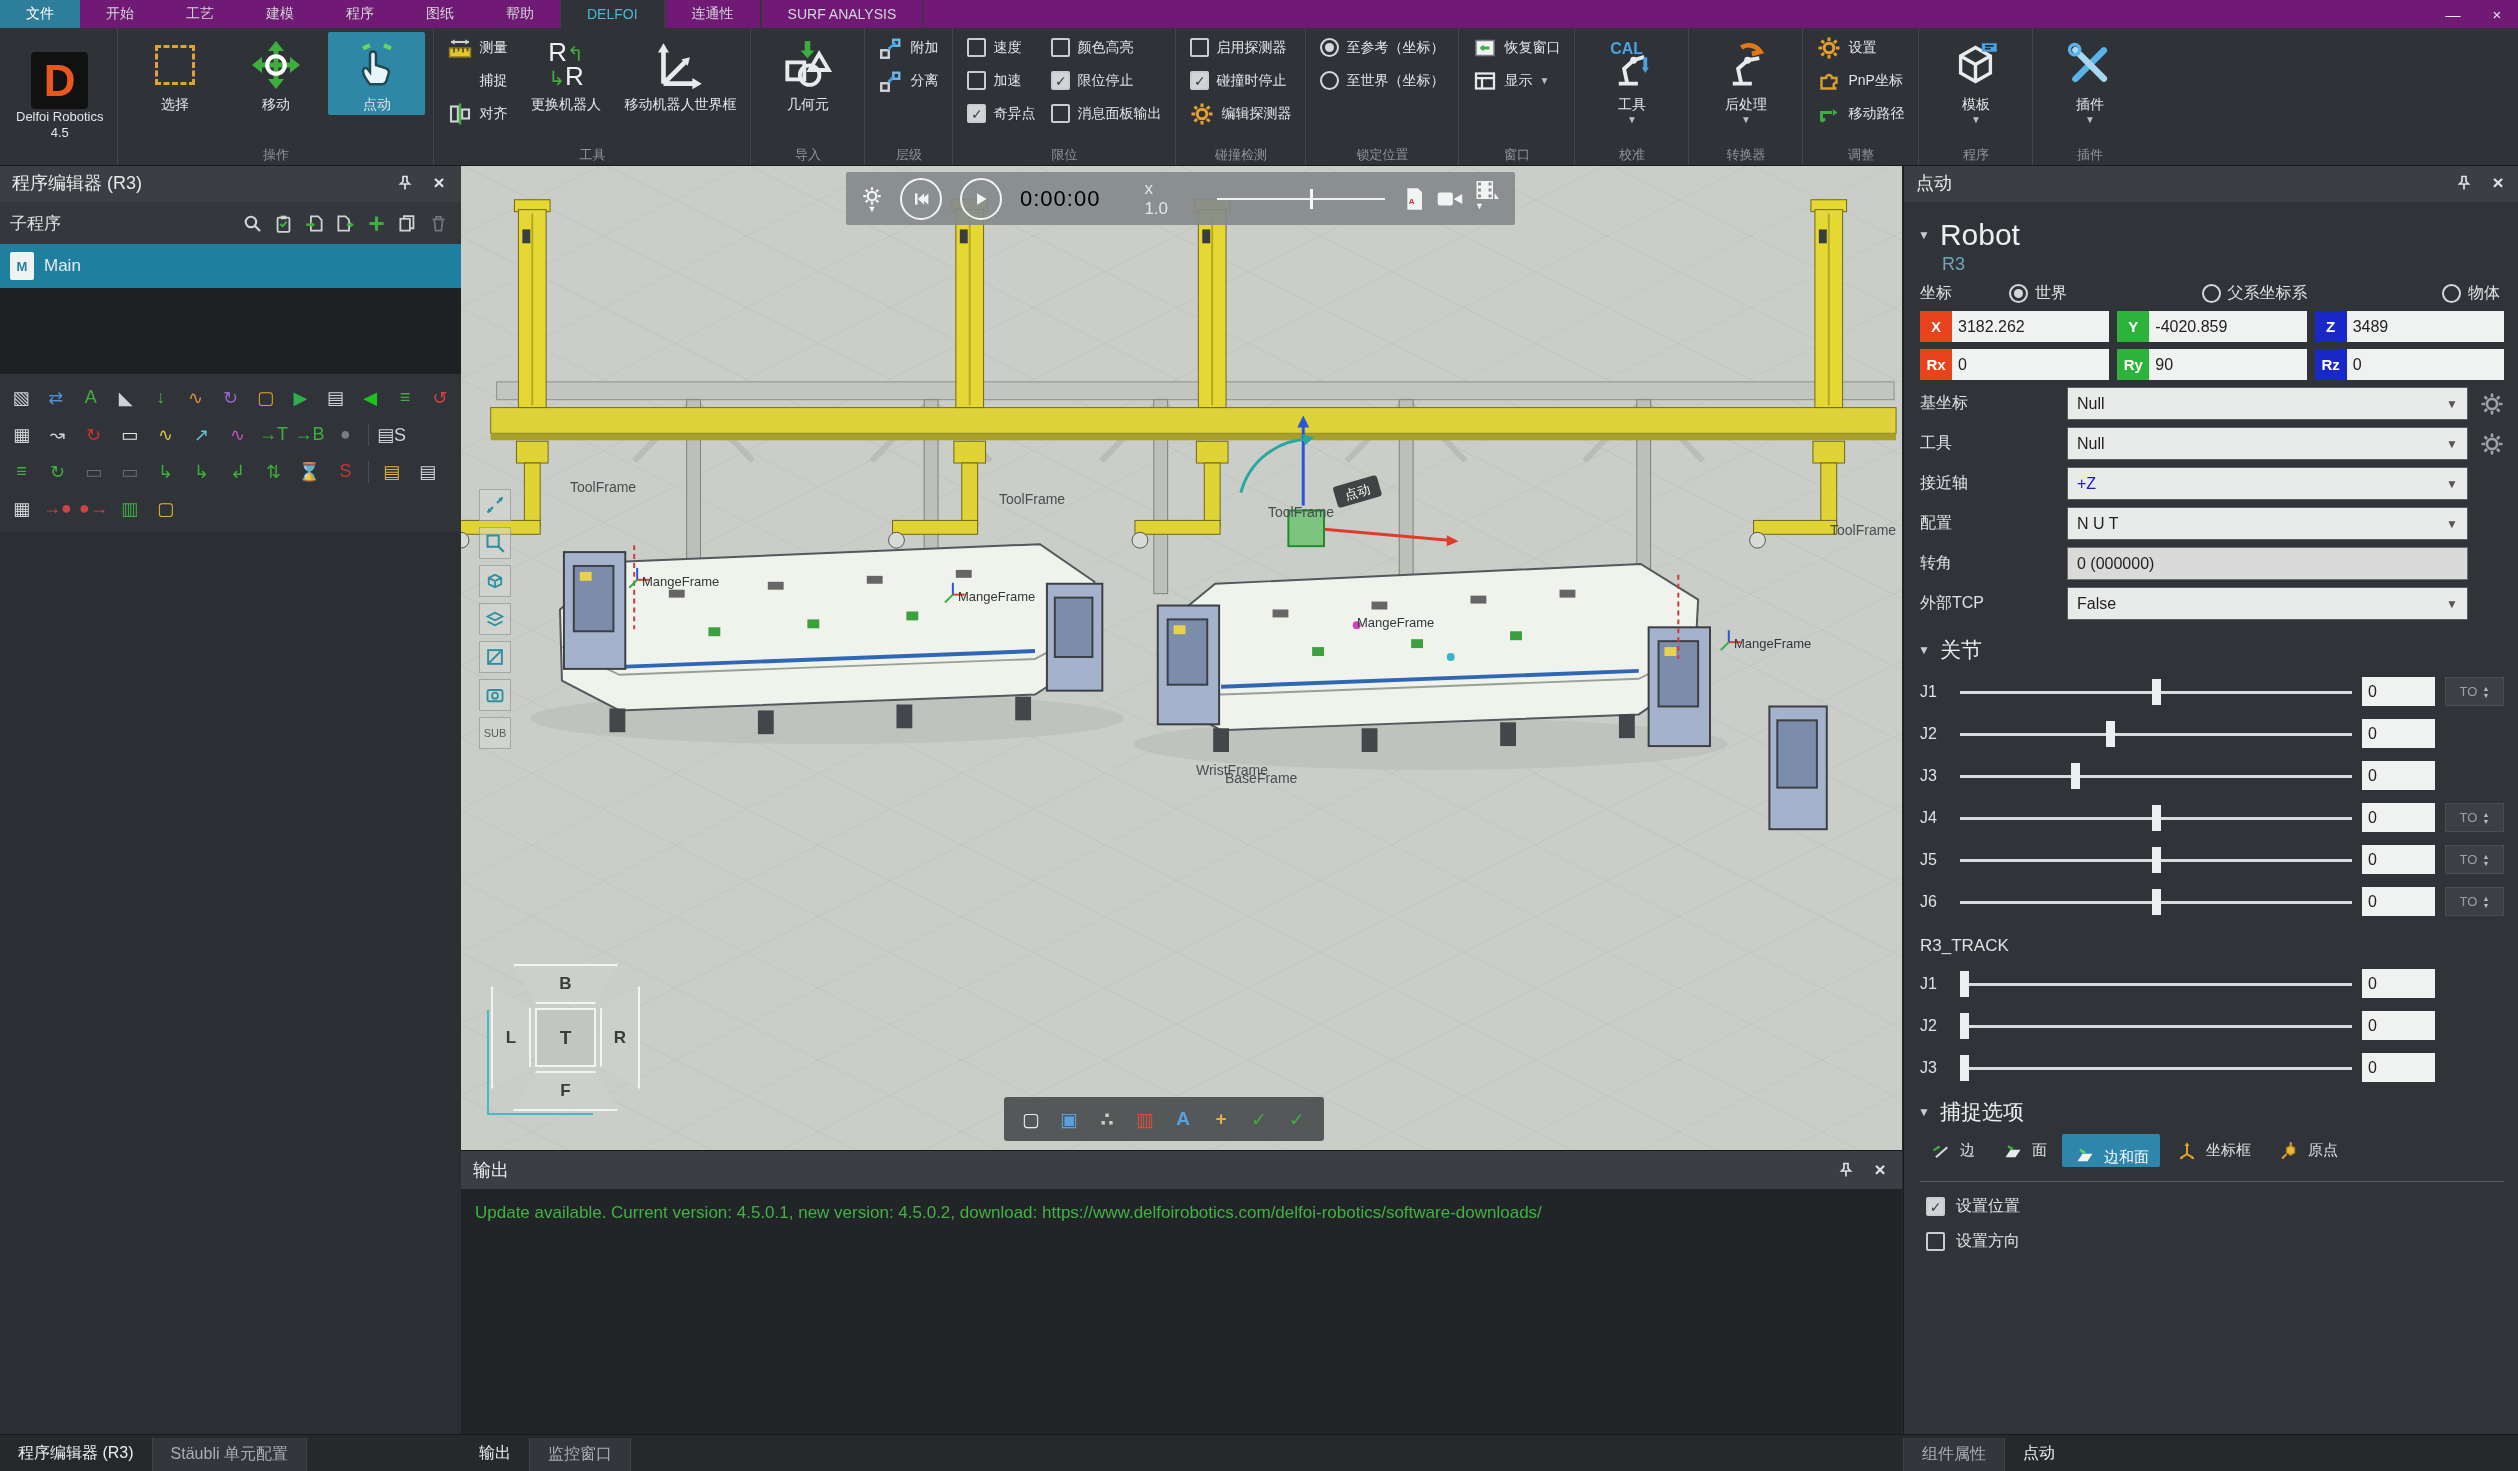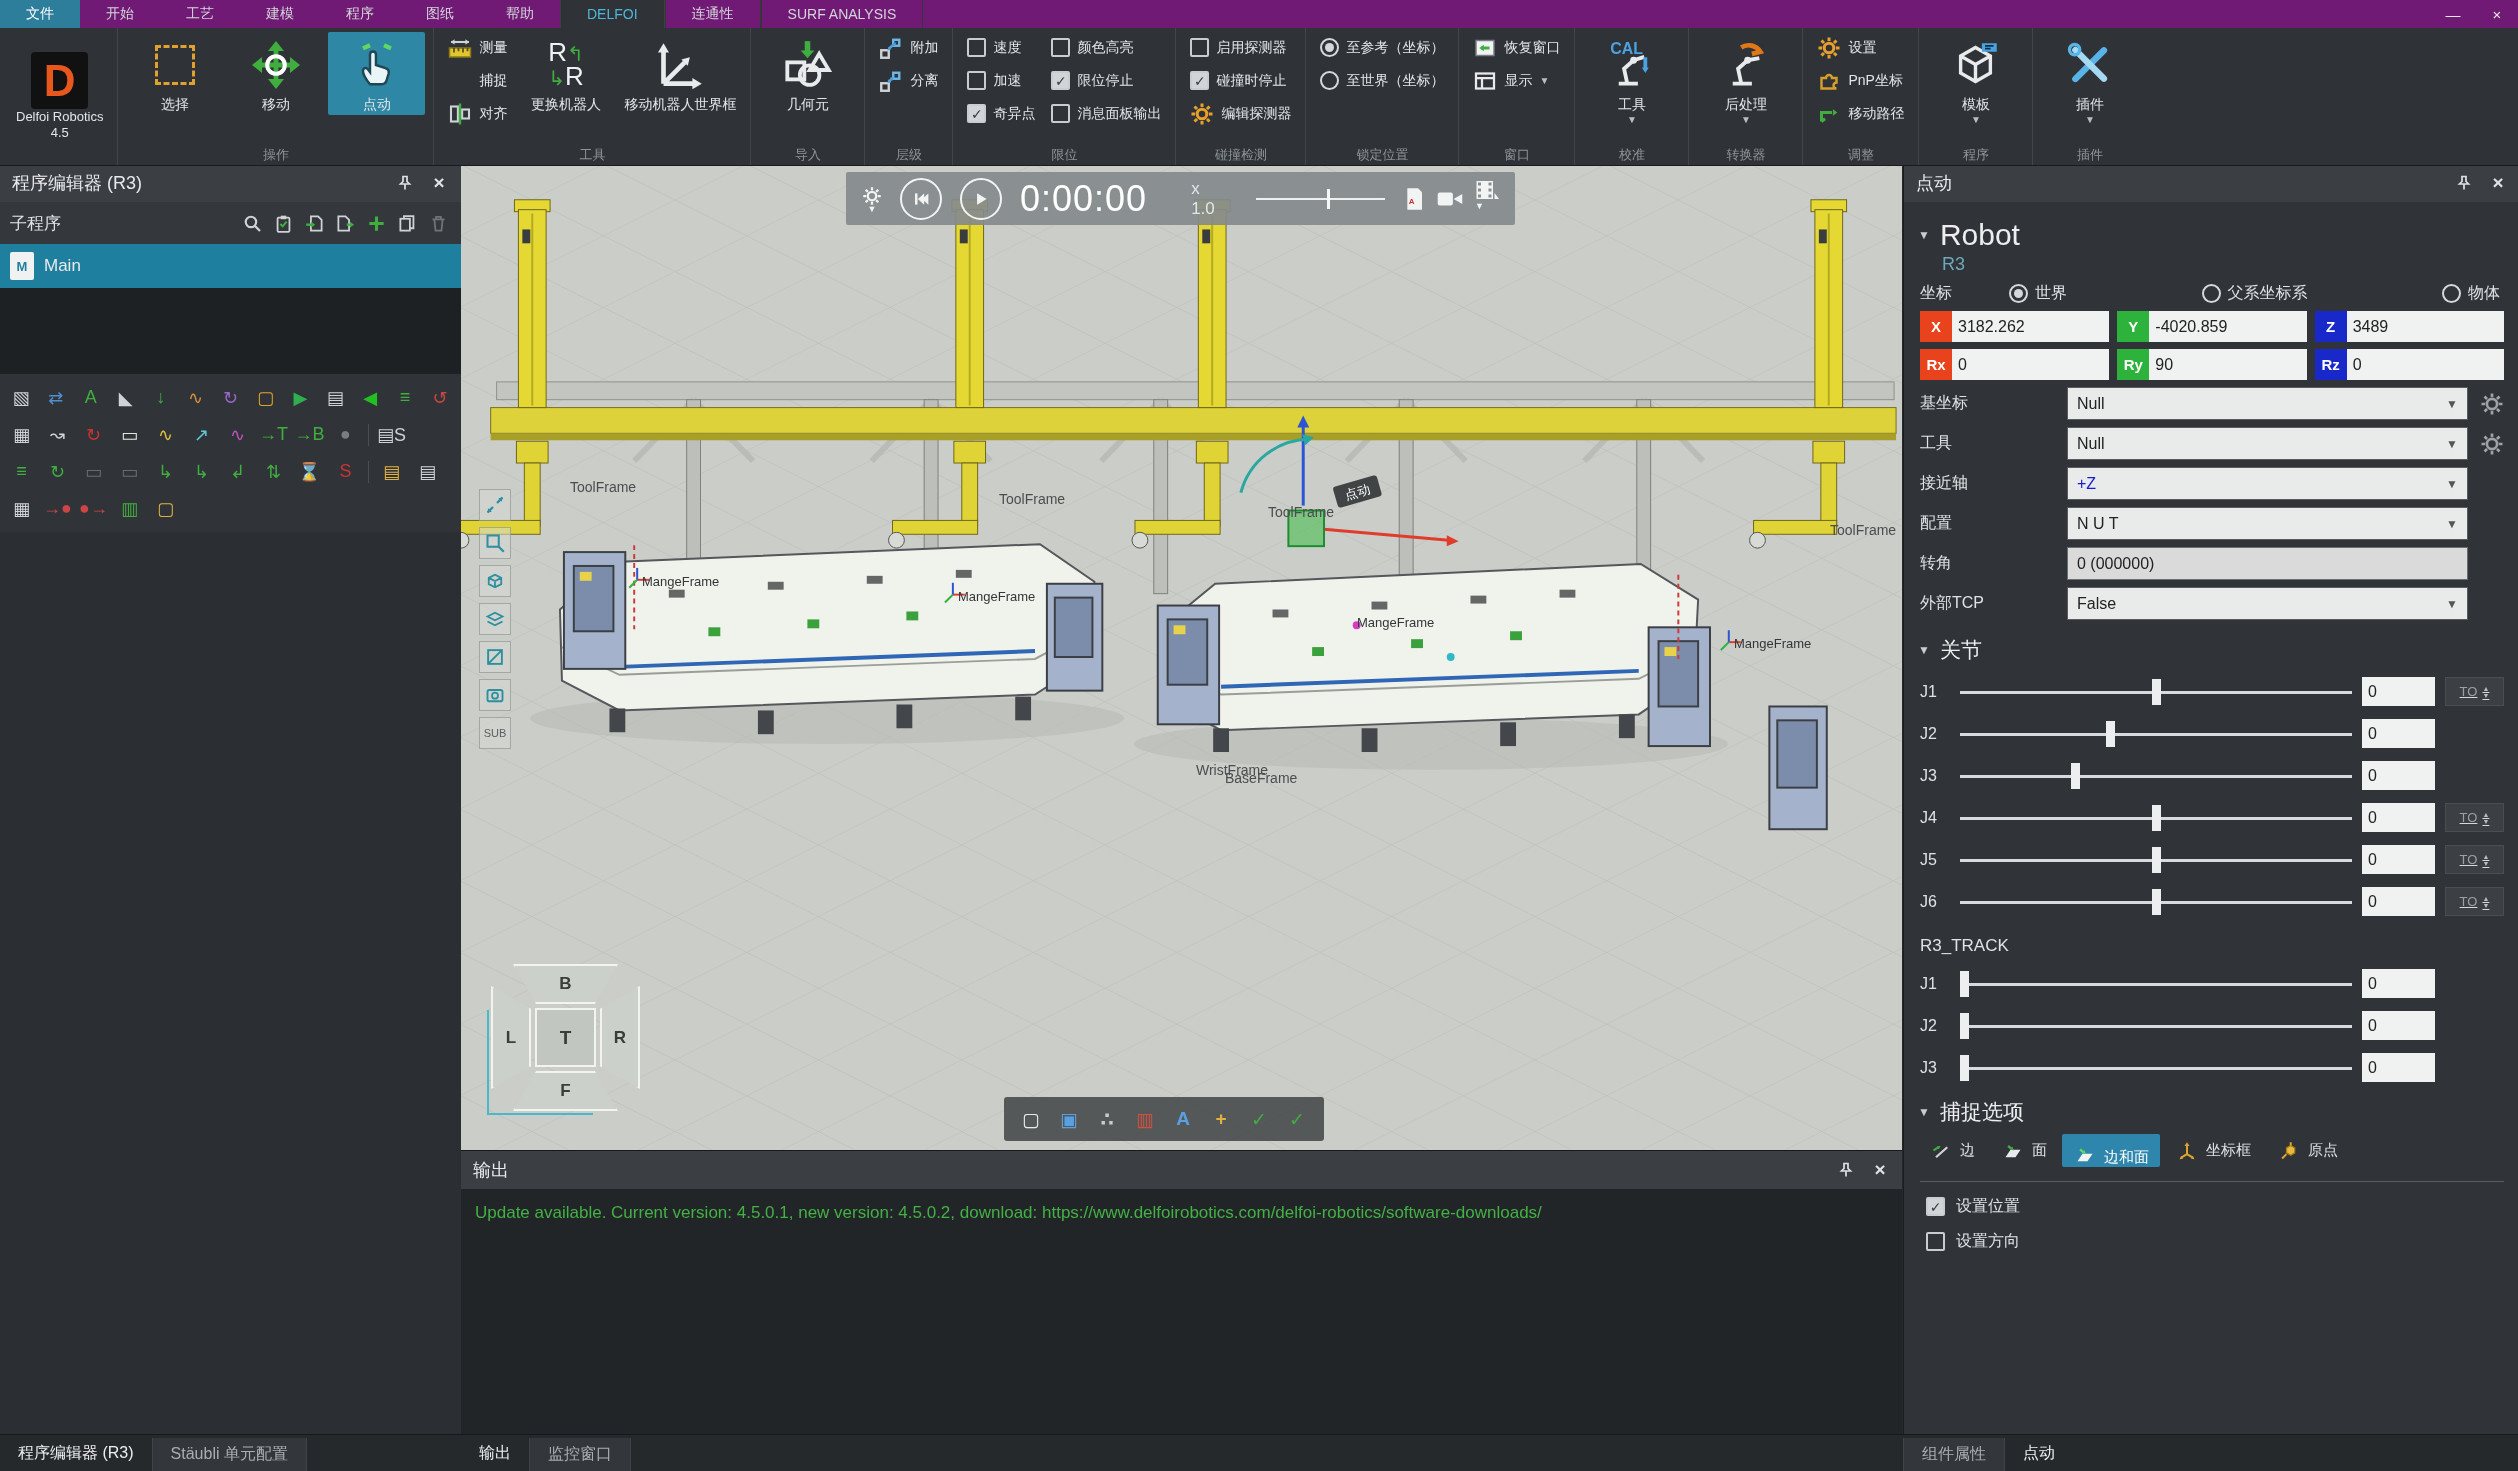--- a/index.html
+++ b/index.html
@@ -58,21 +58,21 @@
   .ticon.dim{opacity:.35;}
   .tsep{width:1px;height:22px;background:#4a4e52;}
   .left-fill{flex:1;background:#2b2f33;}
   
   .viewport{position:absolute;left:461px;top:164px;width:1441px;height:986px;background:#cacdc8;overflow:hidden;}
   .scene-label{position:absolute;font-size:13px;color:#34373a;white-space:nowrap;pointer-events:none;}
   .scene-label.small{font-size:14px;color:#4a4d50;}
   .playbar{position:absolute;left:385px;top:8px;width:669px;height:53px;background:rgba(132,138,140,.92);border-radius:2px;
            display:flex;align-items:center;gap:18px;padding:0 16px;box-sizing:border-box;}
   .pb-circle{width:38px;height:38px;border:2.5px solid #f2f4f4;border-radius:50%;display:flex;align-items:center;justify-content:center;flex:none;}
-  .pb-time{font-size:36px;color:#ffffff;letter-spacing:1px;}
+  .pb-time{font-size:22px;color:#000000;letter-spacing:1px;}
   .pb-speed{font-size:17px;color:#dce9ec;margin-left:26px;}
   .pb-slider{position:relative;width:188px;height:20px;margin-left:22px;}
   .pb-slider .tr{position:absolute;left:0;right:0;top:9px;height:2px;background:#eef0f0;}
   .pb-slider .hd{position:absolute;top:0;width:3px;height:20px;background:#f6f8f8;left:55%;}
   .pb-right{margin-left:auto;display:flex;gap:12px;align-items:center;}
   .side-tools{position:absolute;left:18px;top:325px;display:flex;flex-direction:column;gap:6px;}
   .side-btn{width:30px;height:30px;background:rgba(214,217,212,.55);border:1px solid rgba(120,124,120,.5);
             display:flex;align-items:center;justify-content:center;font-size:13px;color:#2d8f9f;}
   .bottom-tools{position:absolute;left:543px;top:933px;height:44px;background:rgba(58,62,64,.82);border-radius:3px;
                 display:flex;align-items:center;gap:8px;padding:0 12px;}
@@ -112,21 +112,21 @@
   .jog-select .dd{margin-left:auto;color:#555;font-size:12px;}
   .jog-select.ro{background:#d9dad9;border-color:#6a6e72;}
   .gear-slot{width:36px;display:flex;justify-content:flex-end;align-items:center;flex:none;}
   .joint-row{display:flex;align-items:center;gap:10px;margin:13px 16px;}
   .joint-name{width:30px;font-size:16px;color:#dfe2e4;flex:none;}
   .slider{flex:1;position:relative;height:26px;}
   .slider .track{position:absolute;left:0;right:0;top:12px;height:3px;background:#d8dbdd;}
   .slider .handle{position:absolute;top:0;width:9px;height:26px;background:#eceeef;}
   .joint-val{width:73px;height:29px;background:#f0f1f1;color:#222;font-size:16px;display:flex;align-items:center;padding:0 6px;
              box-sizing:border-box;flex:none;}
-  .to-slot{width:59px;flex:none;display:flex;text-decoration:underline;}
+  .to-slot{width:59px;flex:none;display:flex;}
   .to-btn{width:59px;height:29px;background:#3c4044;border:1px solid #4a4e52;color:#9aa0a5;font-size:13px;
           display:flex;align-items:center;justify-content:center;gap:5px;box-sizing:border-box;}
   .to-arr{display:flex;flex-direction:column;font-size:7px;line-height:7px;color:#b8bdc2;}
   .track-head{margin:20px 16px 2px;font-size:17px;color:#dfe2e4;}
   .snap-row{display:flex;align-items:center;gap:4px;margin:8px 14px 0;flex-wrap:wrap;}
   .snap-btn{display:flex;align-items:center;gap:7px;height:33px;padding:0 11px;font-size:15px;color:#dfe2e4;border-radius:2px;}
   .snap-btn.sel{background:#2e86ac;color:#fff;align-items:flex-end;}
   .jog-div{border-top:1px solid #5a5e62;margin:14px 16px 4px;}
   .jog-check{display:flex;align-items:center;gap:11px;margin:14px 22px;font-size:16px;color:#dfe2e4;}
   

